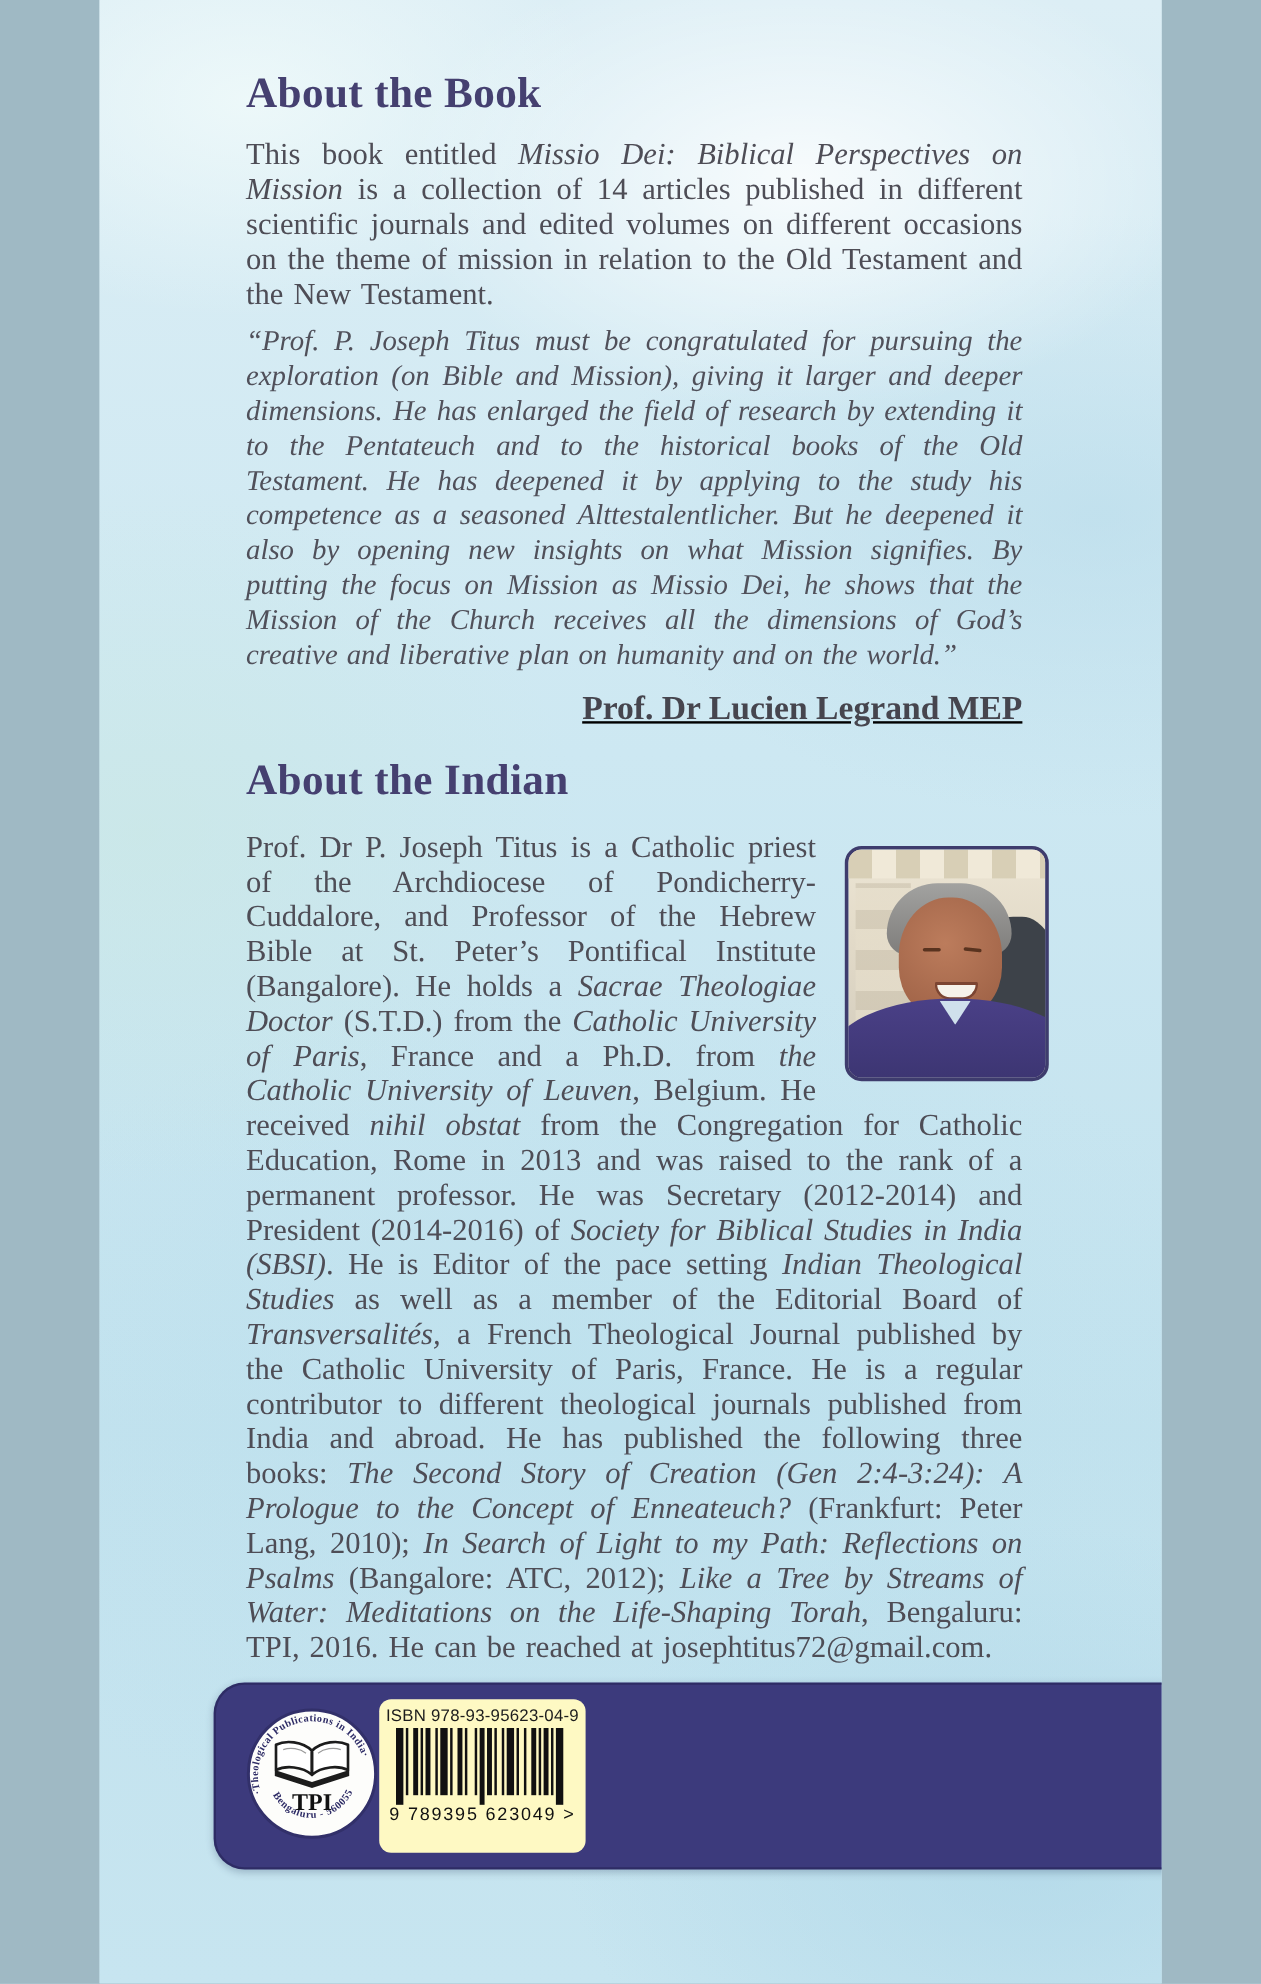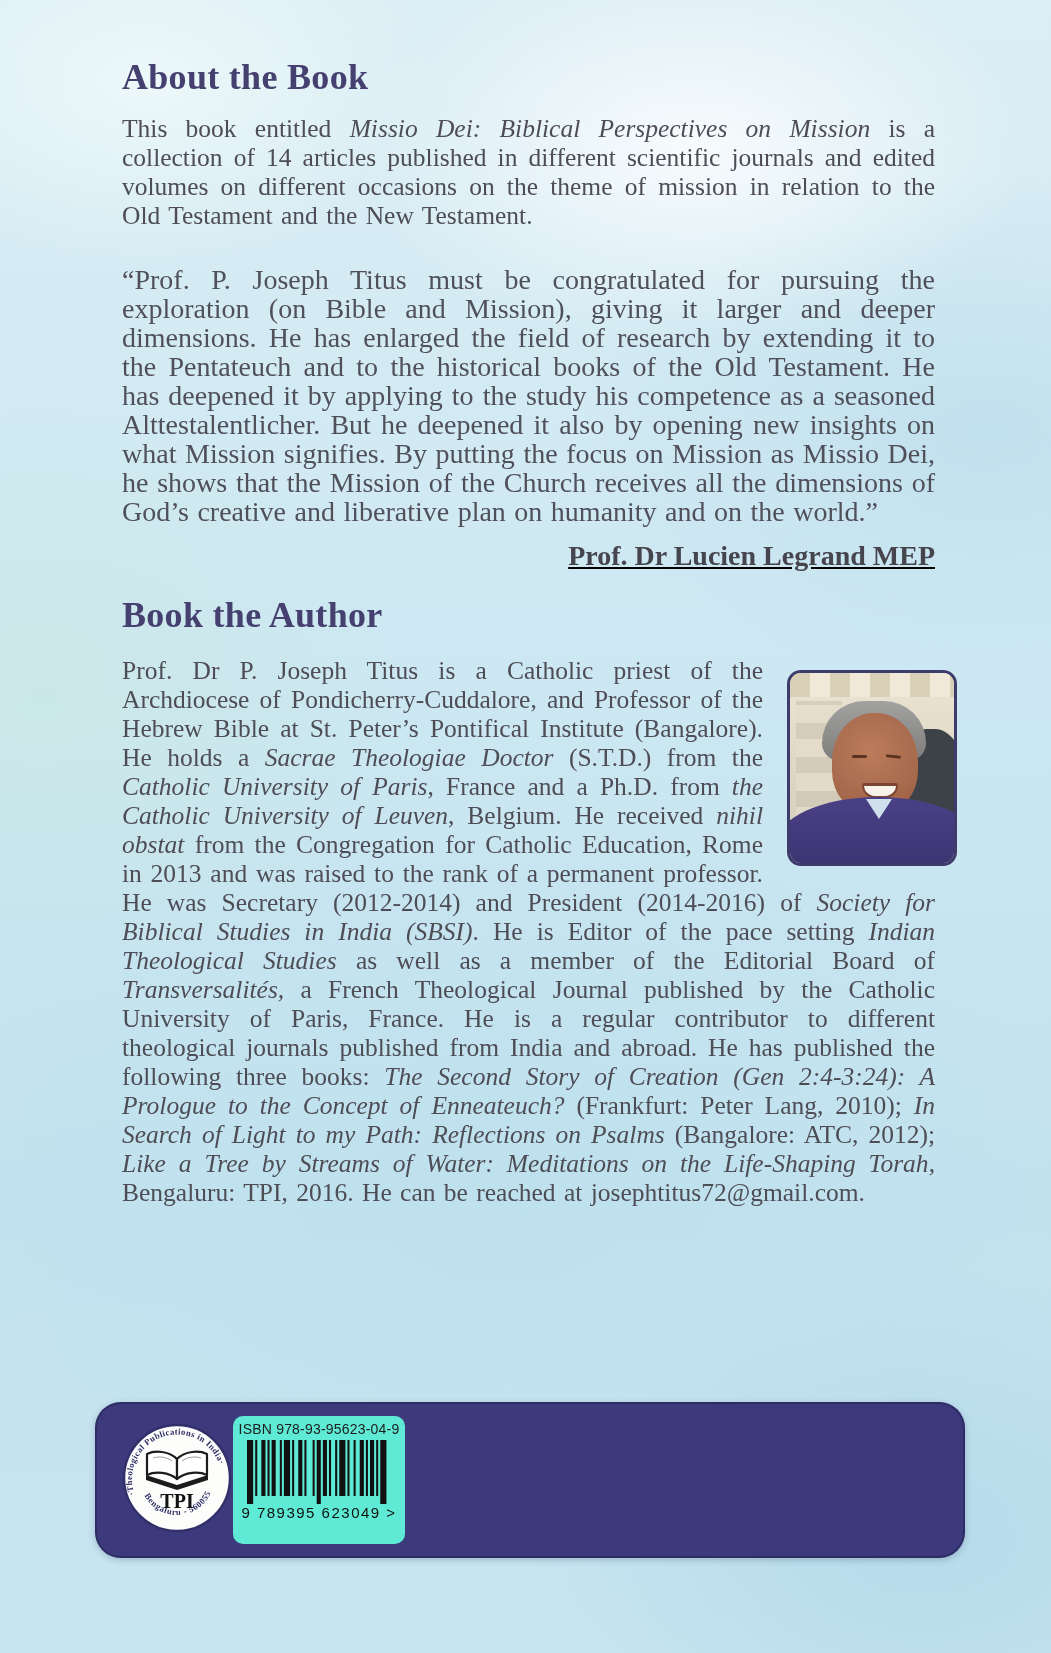--- a/index.html
+++ b/index.html
@@ -5,21 +5,21 @@
   :root{
     --heading:#454070;
     --body-text:#4e4d56;
     --publisher-bar:#3c3a7c;
     --background:#cde7f1;
   }
   *{margin:0;padding:0;box-sizing:border-box;}
   html,body{background:#9fb9c4;}
   .page{
     position:relative;
-    width:1051px;height:1653px;
+    width:885px;height:1653px;
     margin:0 auto;
     overflow:hidden;
     font-family:"Liberation Serif","DejaVu Serif",serif;
     background-color:var(--background,#cde7f1);
     background-image:
       radial-gradient(ellipse 420px 260px at 14% 5%,rgba(240,250,250,.85),rgba(240,250,250,0) 70%),
       radial-gradient(ellipse 520px 300px at 66% 9%,rgba(255,255,255,.8),rgba(255,255,255,0) 65%),
       radial-gradient(ellipse 600px 360px at 94% 26%,rgba(180,217,233,.55),rgba(180,217,233,0) 70%),
       radial-gradient(ellipse 520px 420px at 4% 42%,rgba(202,232,224,.5),rgba(202,232,224,0) 70%),
       radial-gradient(ellipse 760px 520px at 48% 72%,rgba(186,224,237,.5),rgba(186,224,237,0) 75%),
@@ -29,23 +29,23 @@
   .content{padding:56px 116px 0 122px;}
   h1.section-heading{
     font-size:36px;font-weight:bold;color:var(--heading,#454070);
     letter-spacing:.3px;margin-bottom:16px;
   }
   .body-text{
     font-size:25.5px;line-height:29px;color:var(--body-text,#4e4d56);
     text-align:justify;word-spacing:2px;
   }
   .quote{
-    font-size:28px;line-height:29px;color:#50505a;
-    text-align:justify;word-spacing:1.5px;
-    margin-top:35px;
+    font-size:24px;line-height:29px;color:#50505a;
+    font-style:italic;text-align:justify;word-spacing:1.5px;
+    margin-top:12px;
   }
   .attribution{text-align:right;margin-top:14px;text-decoration:underline;}
   .attr-name{font-size:28px;font-weight:bold;color:#46454e;line-height:32px;}
   .attr-loc{font-size:26px;color:#4b4a53;line-height:30px;}
   h1.author-heading{margin-top:22px;margin-bottom:20px;}
   .author-block{overflow:visible;}
   
   .photo{
     float:right;width:170px;height:196px;
     margin:14px -22px 10px 24px;
@@ -80,21 +80,21 @@
     border-radius:26px;
     display:flex;align-items:center;
     box-shadow:inset 0 0 0 2px rgba(20,20,60,.35),0 2px 6px rgba(40,60,90,.25);
   }
   .logo-wrap{margin-left:26px;flex:0 0 auto;}
   .pub-text{flex:1 1 auto;text-align:center;color:#fdfdff;}
   .pub-line1{font-size:30px;font-weight:bold;letter-spacing:.5px;}
   .pub-line2{font-size:27px;font-weight:bold;margin-top:7px;letter-spacing:.5px;}
   .isbn-box{
     flex:0 0 auto;width:172px;height:128px;margin-right:12px;
-    background:#5eead4;border-radius:10px;
+    background:#fef9c3;border-radius:10px;
     display:flex;flex-direction:column;align-items:center;justify-content:flex-start;
     padding-top:5px;
   }
   .isbn-label{font-family:"Liberation Sans","DejaVu Sans",sans-serif;
     font-size:14px;color:#1d1d1d;letter-spacing:.2px;white-space:nowrap;}
   .barcode-svg{margin-top:3px;}
   .isbn-digits{font-family:"Liberation Sans","DejaVu Sans",sans-serif;
     font-size:15px;color:#111;letter-spacing:1.5px;margin-top:-2px;white-space:nowrap;}
   .logo-svg text{font-family:"Liberation Serif","DejaVu Serif",serif;}
   .logo-tpi{font-family:"Liberation Sans","DejaVu Sans",sans-serif;}
@@ -108,21 +108,21 @@
     <h1 class="section-heading">About the Book</h1>
 
     <p class="body-text"><span>This book entitled </span><i>Missio Dei: Biblical Perspectives on Mission</i><span> is a collection of 14 articles published in different scientific journals and edited volumes on different occasions on the theme of mission in relation to the Old Testament and the New Testament.</span></p>
 
     <p class="quote">“Prof. P. Joseph Titus must be congratulated for pursuing the exploration (on Bible and Mission), giving it larger and deeper dimensions. He has enlarged the field of research by extending it to the Pentateuch and to the historical books of the Old Testament. He has deepened it by applying to the study his competence as a seasoned Alttestalentlicher. But he deepened it also by opening new insights on what Mission signifies. By putting the focus on Mission as Missio Dei, he shows that the Mission of the Church receives all the dimensions of God’s creative and liberative plan on humanity and on the world.”</p>
 
     <div class="attribution">
       <div class="attr-name">Prof. Dr Lucien Legrand MEP</div>
     </div>
 
-    <h1 class="section-heading author-heading">Book the Author</h1>
+    <h1 class="section-heading author-heading">About the Indian</h1>
 
     <div class="author-block">
       <div class="photo">
         <div class="photo-molding"></div>
         <div class="photo-shelf"></div>
         <div class="photo-chair"></div>
         <div class="hair"></div>
         <div class="face"></div>
         <div class="eye l"></div>
         <div class="eye r"></div>

